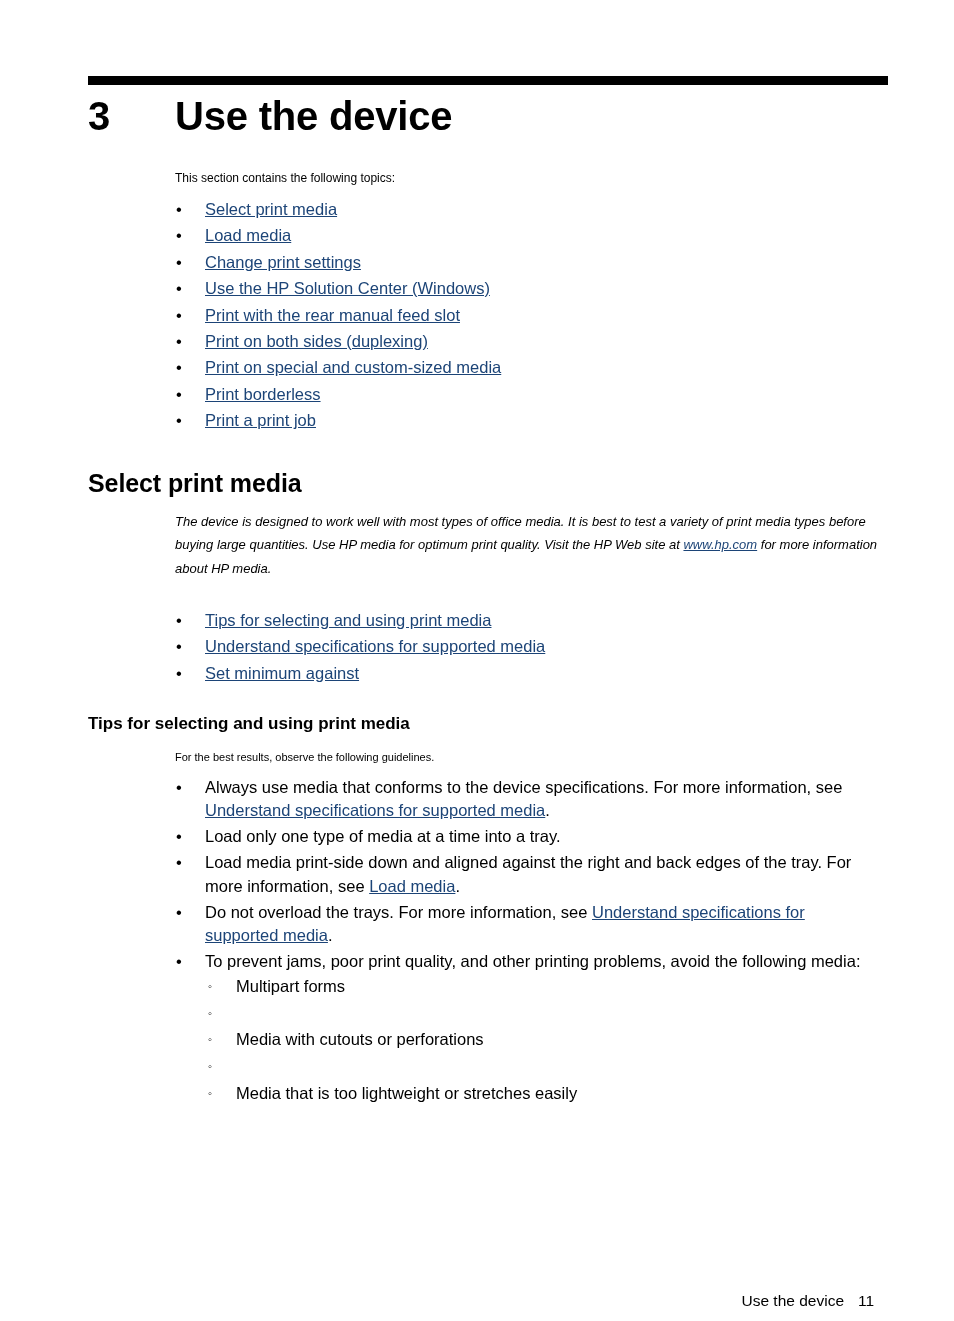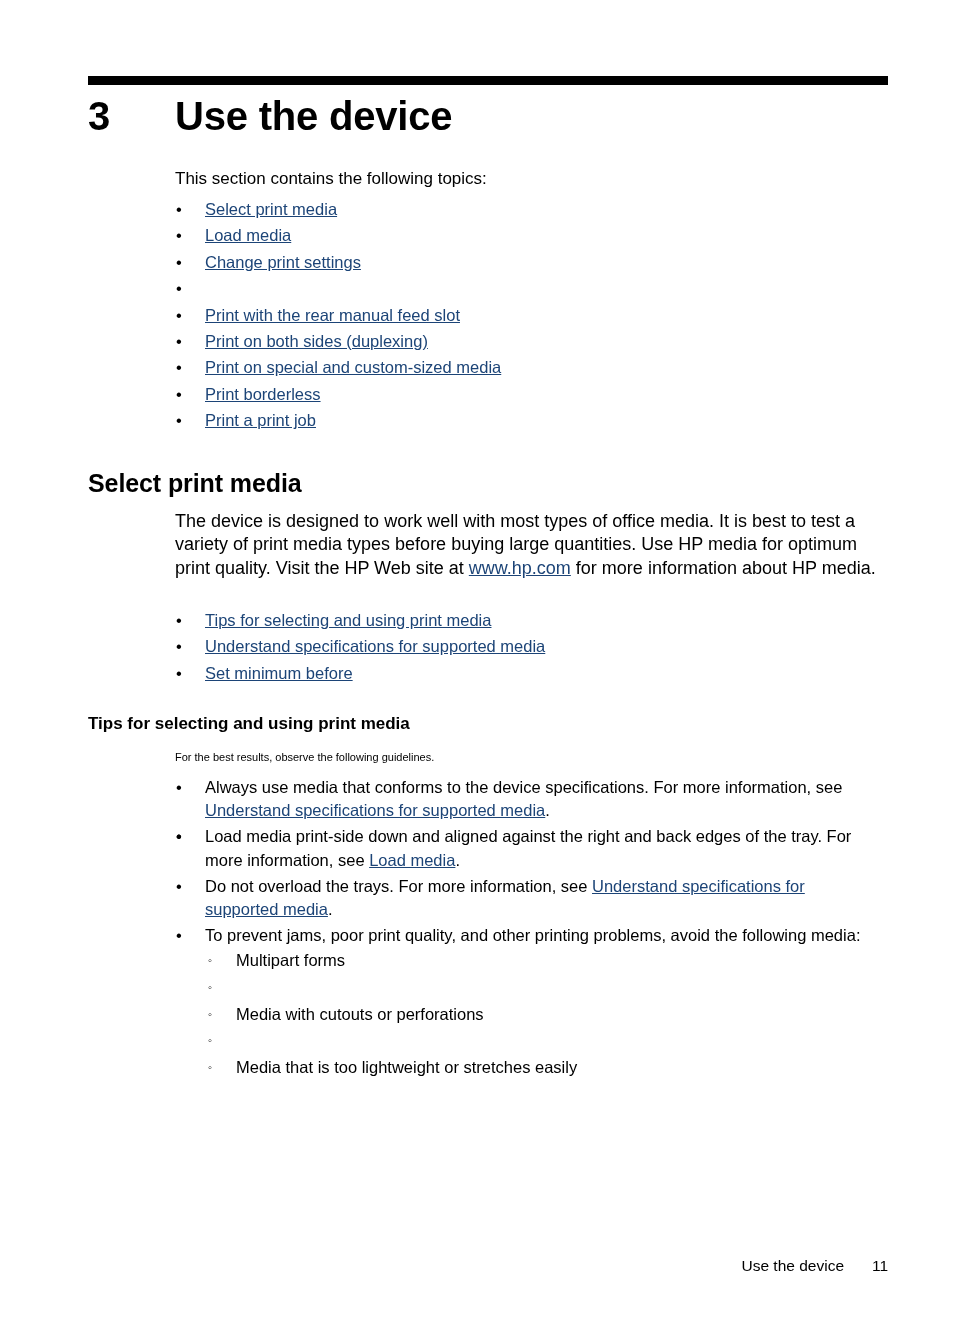--- a/index.html
+++ b/index.html
@@ -50,21 +50,21 @@
   }
   .chapter-name {
     font-size: 40px;
     font-weight: bold;
     line-height: 52px;
     letter-spacing: -0.2px;
   }
 
   
   .body-text {
-    font-size: 17px;
+    font-size: 12px;
     line-height: 23.5px;
     color: #000000;
   }
 
   .intro {
     position: absolute;
     left: 175px;
     top: 167px;
     width: 705px;
   }
@@ -108,22 +108,23 @@
     font-weight: bold;
     line-height: 30px;
     letter-spacing: -0.1px;
   }
 
   .sec-para {
     position: absolute;
     left: 175px;
     top: 510px;
     width: 706px;
-    font-size: 18px;
-    line-height: 23.4px;
+    font-size: 13px;
+    line-height: 23.4px;
+    font-style: italic;
   }
 
   .sublink-list {
     position: absolute;
     left: 176px;
     top: 609px;
     width: 710px;
   }
   .sublink-item {
     position: relative;
@@ -211,21 +212,22 @@
     font-size: 15.5px;
     line-height: 22px;
     text-align: right;
   }
   .footer .f-chapter {
     display: inline-block;
   }
   .footer .f-page {
     display: inline-block;
     width: 44px;
-    text-align: right;
+    text-align: center;
+    margin-top: 35px;
   }
 </style>
 </head>
 <body>
 
 <div class="page">
 
   <div class="chapter-rule"></div>
 
   <div class="chapter-title-row">
@@ -243,20 +245,21 @@
     <div class="toc-item">
       <span class="bullet">•</span>
       <span class="doclink">Load media</span>
     </div>
     <div class="toc-item">
       <span class="bullet">•</span>
       <span class="doclink">Change print settings</span>
     </div>
     <div class="toc-item">
       <span class="bullet">•</span>
+      <span class="doclink">Use the HP Solution Center (Windows)</span>
     </div>
     <div class="toc-item">
       <span class="bullet">•</span>
       <span class="doclink">Print with the rear manual feed slot</span>
     </div>
     <div class="toc-item">
       <span class="bullet">•</span>
       <span class="doclink">Print on both sides (duplexing)</span>
     </div>
     <div class="toc-item">
@@ -283,37 +286,38 @@
     <div class="sublink-item">
       <span class="bullet">•</span>
       <span class="doclink">Tips for selecting and using print media</span>
     </div>
     <div class="sublink-item">
       <span class="bullet">•</span>
       <span class="doclink">Understand specifications for supported media</span>
     </div>
     <div class="sublink-item">
       <span class="bullet">•</span>
-      <span class="doclink">Set minimum before</span>
+      <span class="doclink">Set minimum against</span>
     </div>
   </div>
 
   <div class="h2-section">Tips for selecting and using print media</div>
 
   <div class="tips-intro body-text">For the best results, observe the following guidelines.</div>
 
   <div class="guide-list">
 
     <div class="guide-item">
       <span class="bullet">•</span>
       <span>Always use media that conforms to the device specifications. For more information, see </span><span class="doclink">Understand specifications for supported media</span><span>.</span>
     </div>
 
     <div class="guide-item">
       <span class="bullet">•</span>
+      <span>Load only one type of media at a time into a tray.</span>
     </div>
 
     <div class="guide-item">
       <span class="bullet">•</span>
       <span>Load media print-side down and aligned against the right and back edges of the tray. For more information, see </span><span class="doclink">Load media</span><span>.</span>
     </div>
 
     <div class="guide-item">
       <span class="bullet">•</span>
       <span>Do not overload the trays. For more information, see </span><span class="doclink">Understand specifications for supported media</span><span>.</span>

